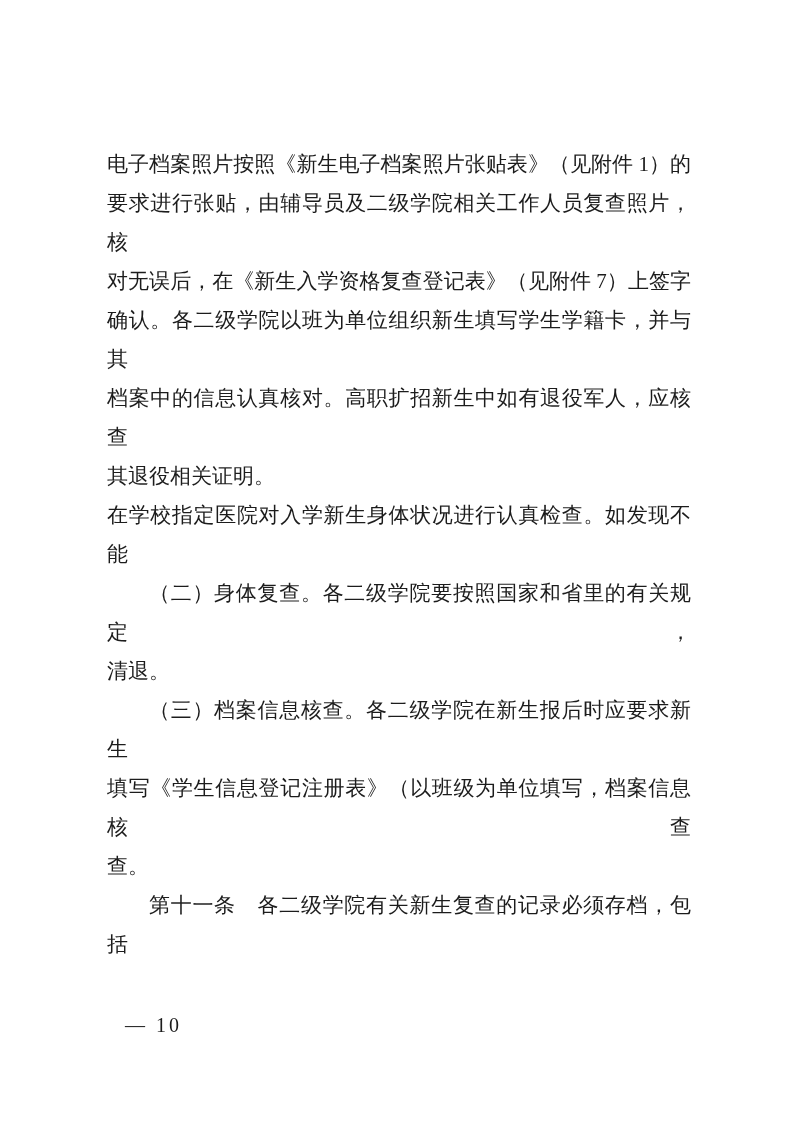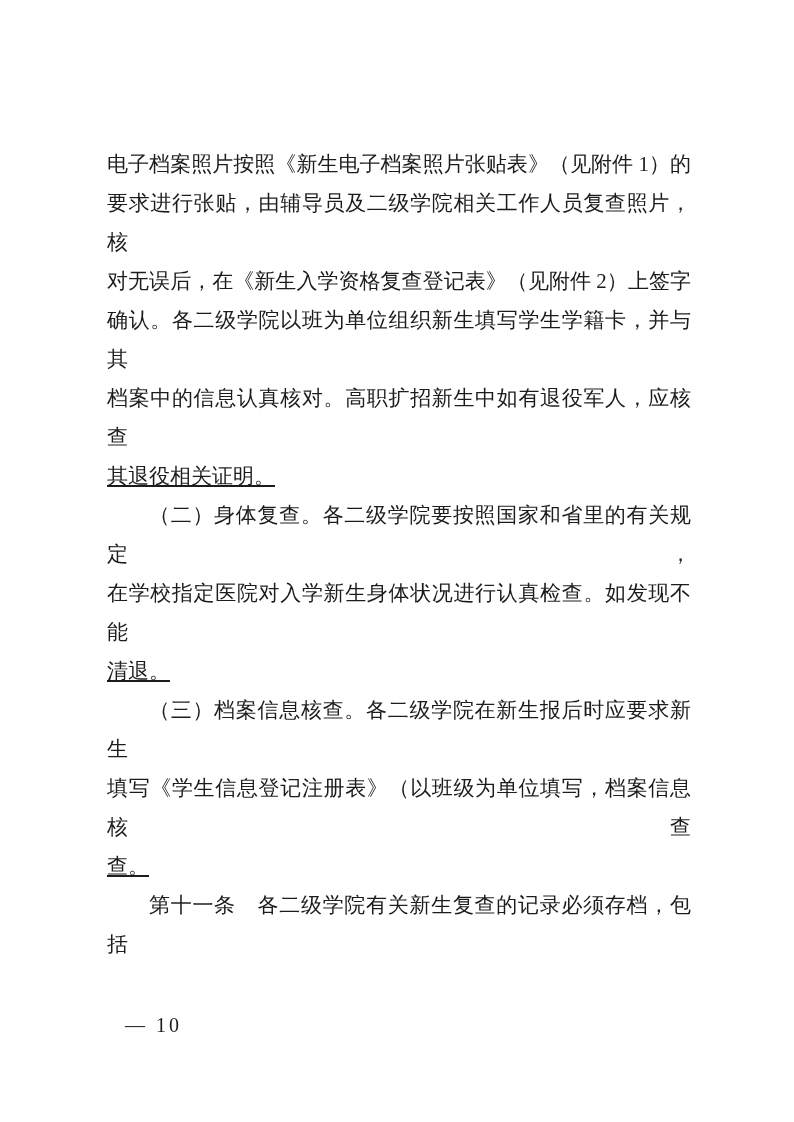--- a/index.html
+++ b/index.html
@@ -29,21 +29,20 @@
     padding: 0;
   }
   .line {
     text-align: justify;
     text-align-last: justify;
     min-height: 39px;
   }
   .line.short {
     text-align: right;
     text-align-last: left;
-    text-decoration: underline;
   }
   .line.indent {
     text-indent: 42px;
   }
   .footer {
     position: absolute;
     left: 125px;
     top: 1006px;
     font-size: 20px;
     line-height: 39px;
@@ -52,28 +51,28 @@
   }
 </style>
 </head>
 <body>
 
 <div class="page">
   <div class="text-block" id="paragraphs-container">
       <div class="paragraph">
         <div class="line">电子档案照片按照《新生电子档案照片张贴表》（见附件 1）的</div>
         <div class="line">要求进行张贴，由辅导员及二级学院相关工作人员复查照片，核</div>
-        <div class="line">对无误后，在《新生入学资格复查登记表》（见附件 2）上签字</div>
+        <div class="line">对无误后，在《新生入学资格复查登记表》（见附件 7）上签字</div>
         <div class="line">确认。各二级学院以班为单位组织新生填写学生学籍卡，并与其</div>
         <div class="line">档案中的信息认真核对。高职扩招新生中如有退役军人，应核查</div>
         <div class="line short">其退役相关证明。</div>
       </div>
       <div class="paragraph">
+        <div class="line">在学校指定医院对入学新生身体状况进行认真检查。如发现不能</div>
         <div class="line indent">（二）身体复查。各二级学院要按照国家和省里的有关规定，</div>
-        <div class="line">在学校指定医院对入学新生身体状况进行认真检查。如发现不能</div>
         <div class="line short">清退。</div>
       </div>
       <div class="paragraph">
         <div class="line indent">（三）档案信息核查。各二级学院在新生报后时应要求新生</div>
         <div class="line">填写《学生信息登记注册表》（以班级为单位填写，档案信息核查</div>
         <div class="line short">查。</div>
       </div>
       <div class="paragraph">
         <div class="line indent">第十一条　各二级学院有关新生复查的记录必须存档，包括</div>
       </div>

